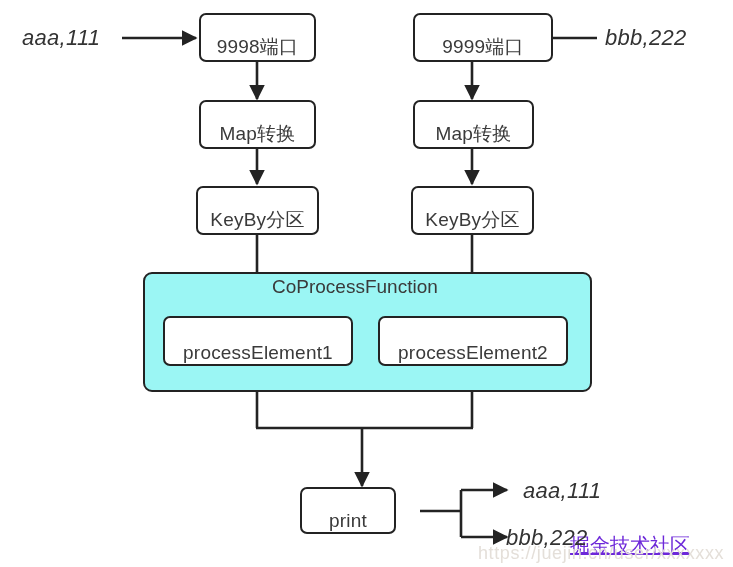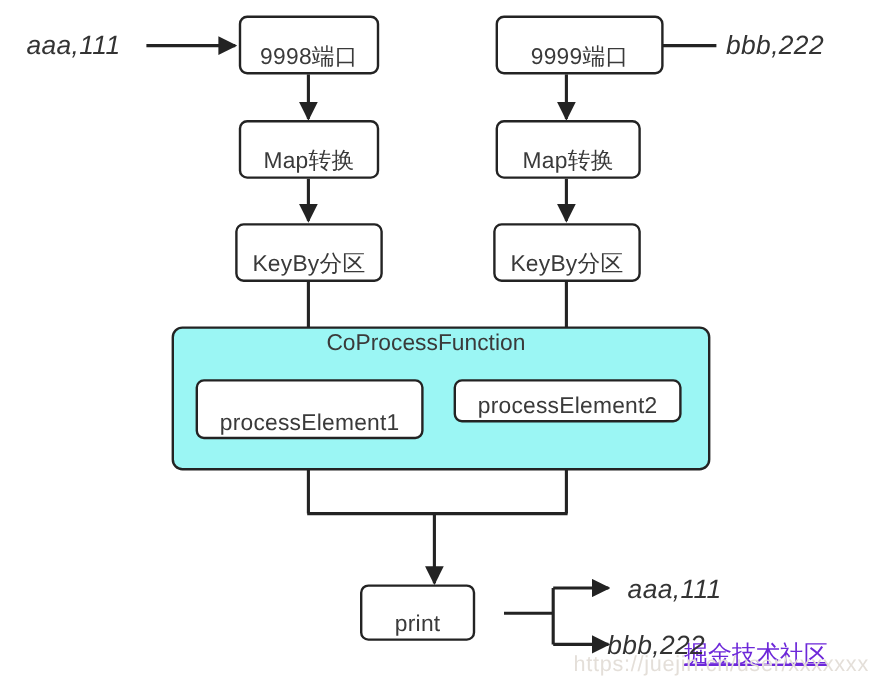--- a/index.html
+++ b/index.html
@@ -140,21 +140,21 @@
   <div class="node" style="left:413px; top:100px; width:121px; height:49px;">
     <span>Map转换</span>
   </div>
   <div class="node" style="left:411px; top:186px; width:123px; height:49px;">
     <span>KeyBy分区</span>
   </div>
 
   <div class="node" style="left:163px; top:316px; width:190px; height:50px;">
     <span>processElement1</span>
   </div>
-  <div class="node" style="left:378px; top:316px; width:190px; height:36px;">
+  <div class="node" style="left:378px; top:316px; width:190px; height:50px;">
     <span>processElement2</span>
   </div>
 
   <div class="node" style="left:300px; top:487px; width:96px; height:47px;">
     <span>print</span>
   </div>
 
   <div class="free-label" style="left:523px; top:478px;">aaa,111</div>
   <div class="free-label" style="left:506px; top:525px;">bbb,222</div>
 

